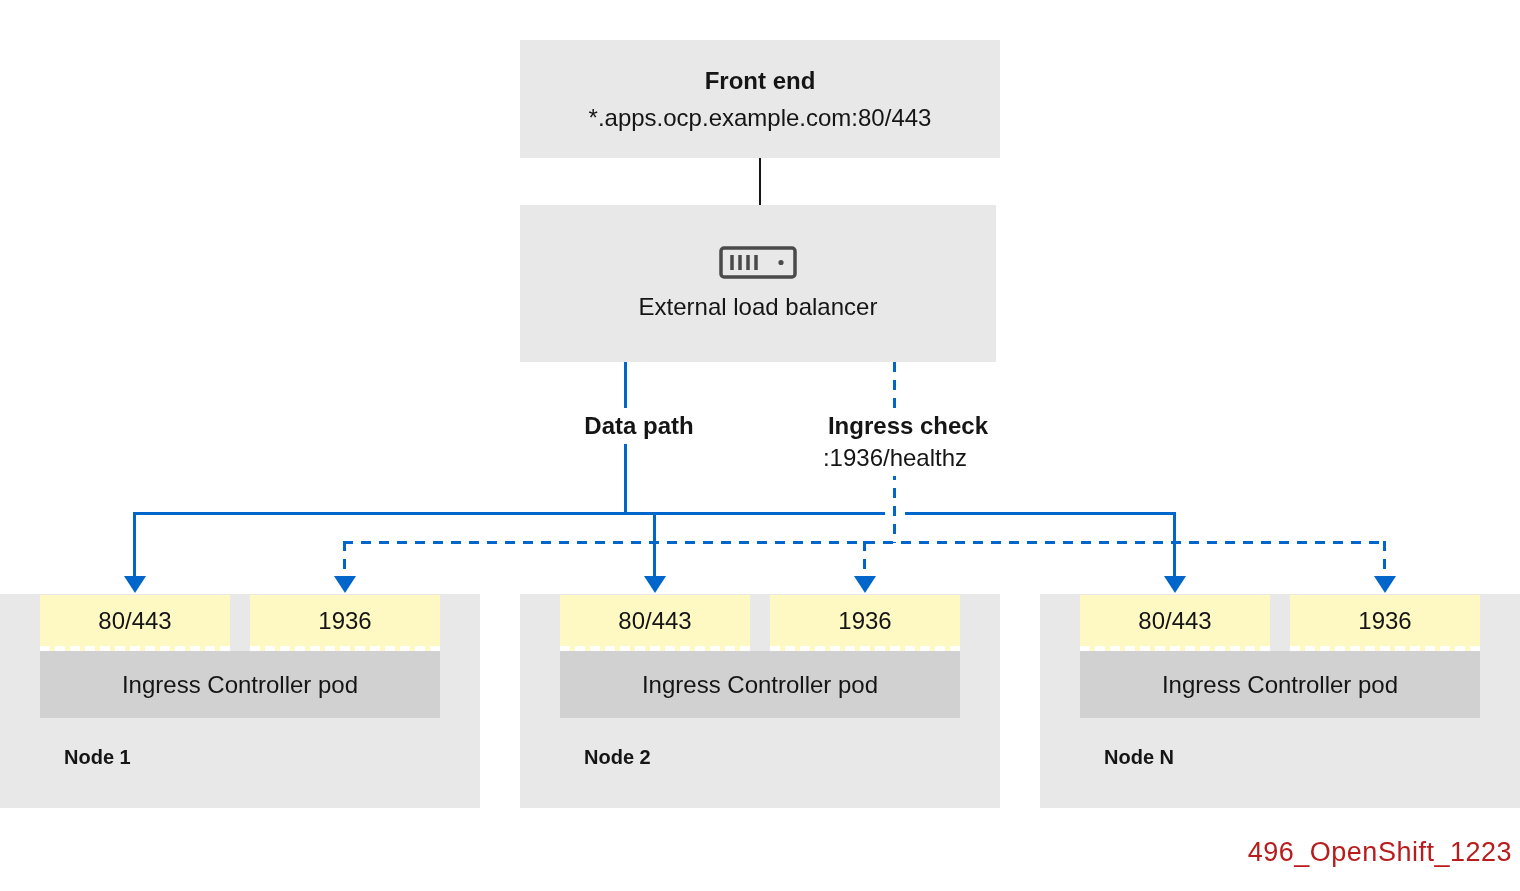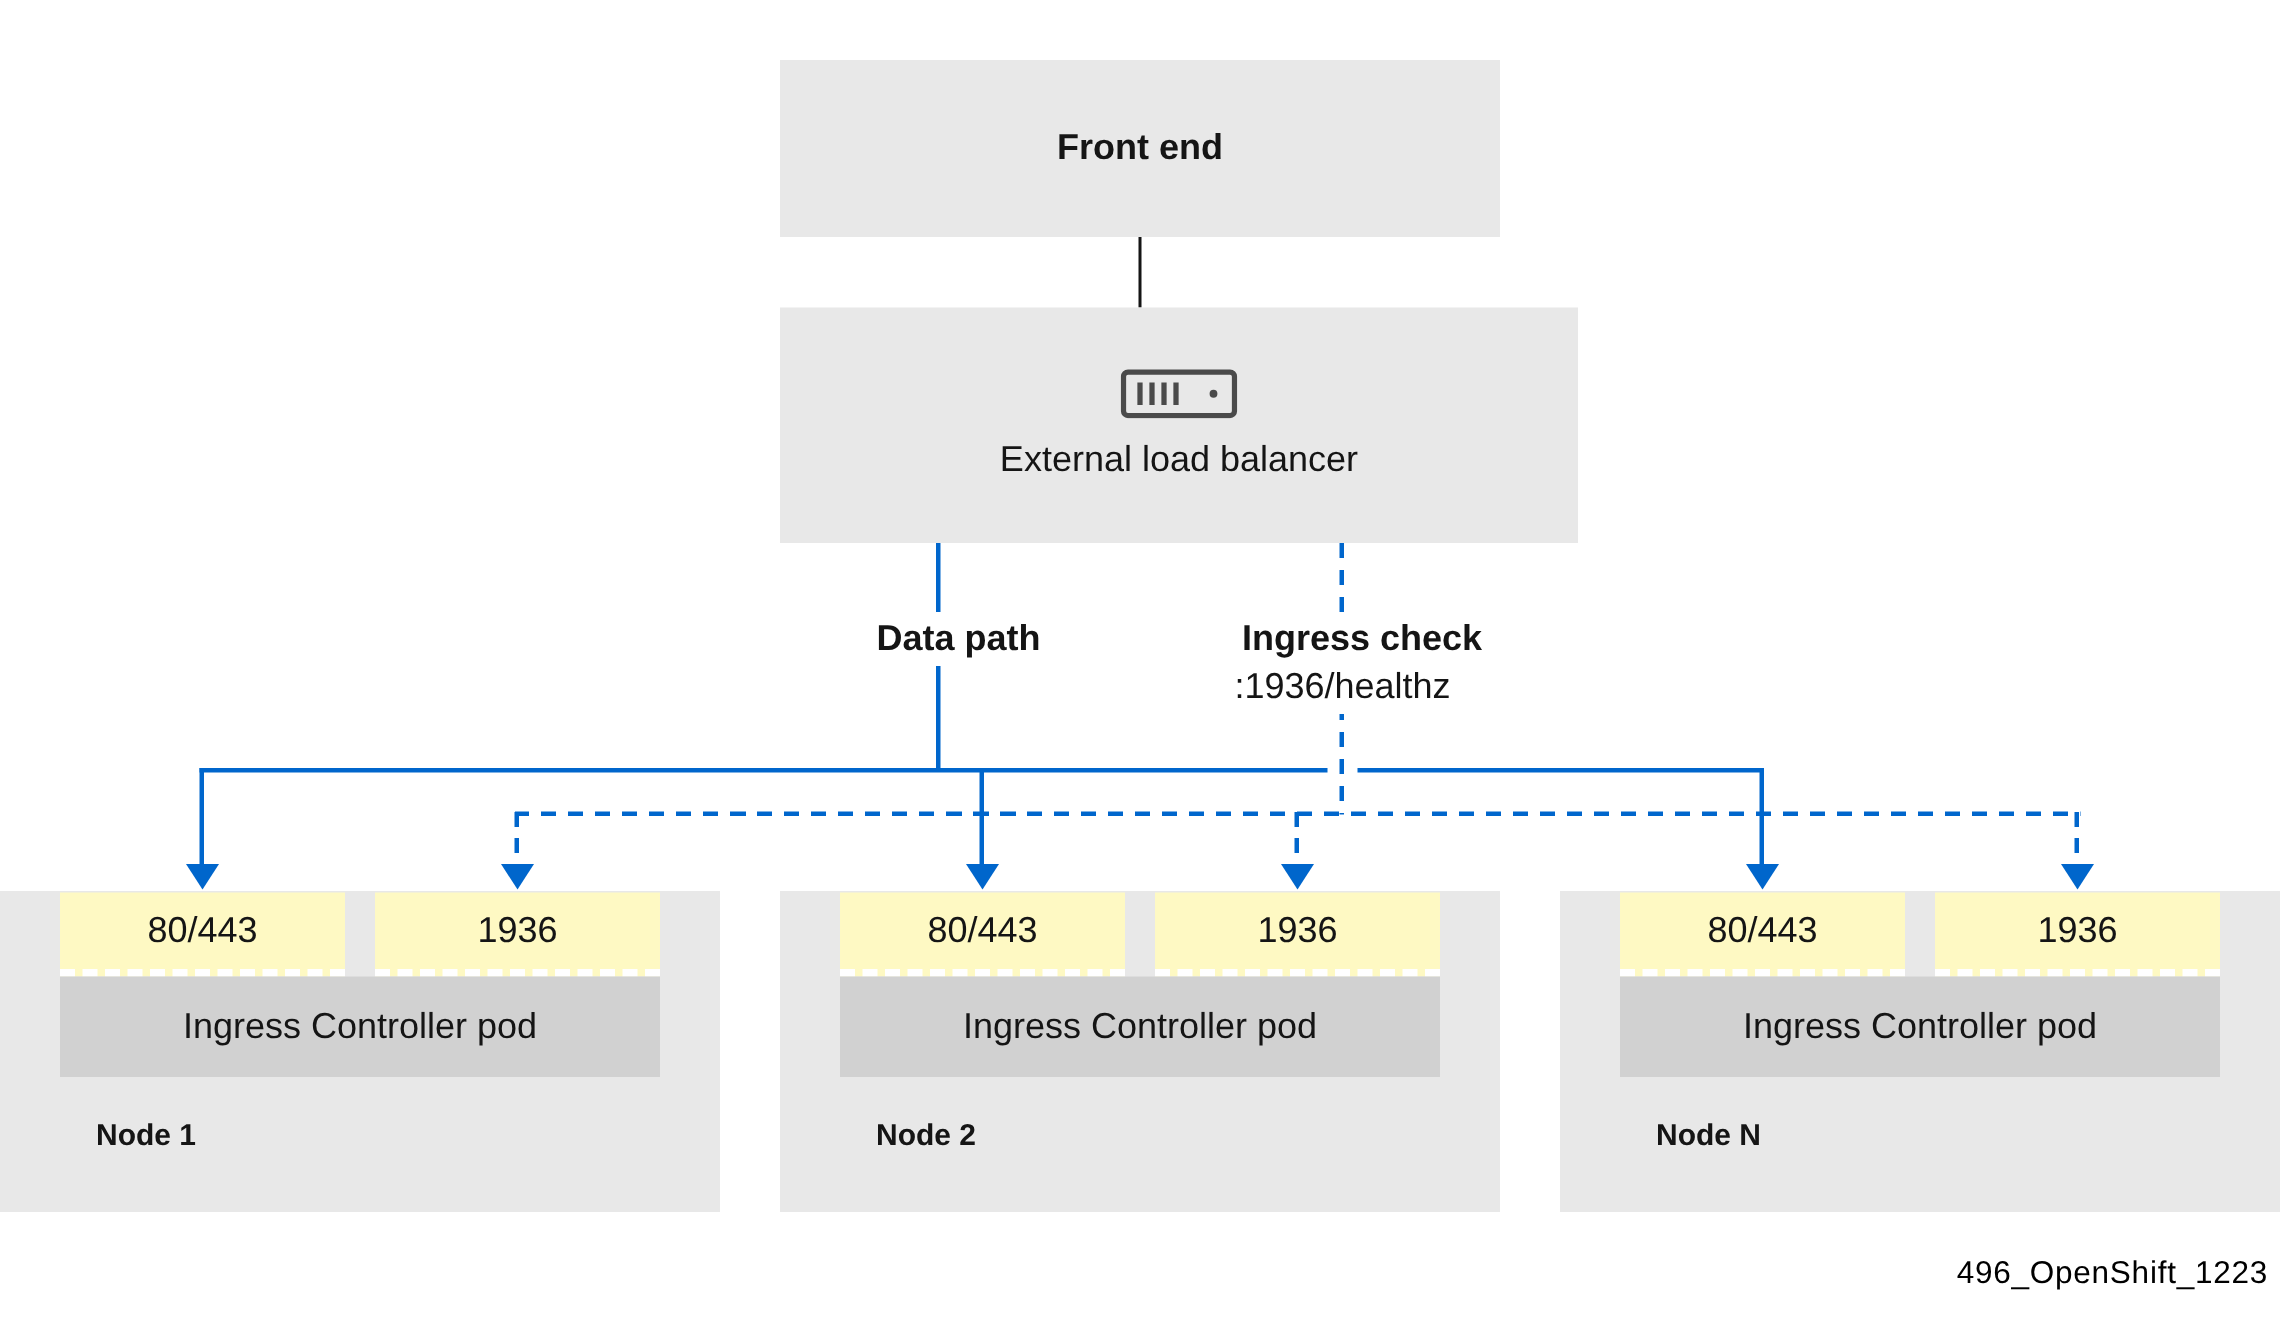--- a/index.html
+++ b/index.html
@@ -5,21 +5,21 @@
   html,body{margin:0;padding:0;background:#fff;}
   .canvas{
     position:relative;width:1520px;height:891px;background:#ffffff;overflow:hidden;
     font-family:"Liberation Sans", sans-serif;color:#151515;
   }
   .box{position:absolute;background:#e8e8e8;display:flex;flex-direction:column;
        align-items:center;justify-content:center;text-align:center;}
   .front-end{left:520px;top:40px;width:480px;height:118px;gap:9px;text-align:center;}
   .front-end .title{font-size:24px;font-weight:bold;}
   .front-end .subtitle{font-size:24px;}
-  .lb{left:520px;top:205px;width:532px;height:157px;gap:14px;}
+  .lb{left:520px;top:205px;width:476px;height:157px;gap:14px;}
   .lb .label{font-size:24px;}
   .connector-black{position:absolute;left:759px;top:158px;width:2px;height:47px;background:#151515;}
 
   
   .vline{position:absolute;width:3px;background:#0066cc;}
   .hline{position:absolute;height:3px;background:#0066cc;}
   .vdash{position:absolute;width:3px;
     background-image:repeating-linear-gradient(180deg,#0066cc 0 10px,transparent 10px 18px);}
   .hdash{position:absolute;height:3px;
     background-image:repeating-linear-gradient(90deg,#0066cc 0 10px,transparent 10px 18px);}
@@ -35,30 +35,31 @@
   .port{position:absolute;top:1px;width:190px;height:51px;background:#fef9c3;
     border-bottom:5px dashed #ffffff;display:flex;align-items:center;justify-content:center;
     font-size:24px;}
   .port.p1{left:40px;}
   .port.p2{left:250px;}
   .pod{position:absolute;left:40px;top:57px;width:400px;height:67px;background:#d1d1d1;
     display:flex;align-items:center;justify-content:center;font-size:24px;}
   .node-name{position:absolute;left:40px;top:152px;font-size:20px;font-weight:bold;margin-left:24px;}
 
   .server-icon-wrap{line-height:0;}
-  .watermark{position:absolute;right:8px;top:837px;font-size:21px;color:#000000;
+  .watermark{position:absolute;right:8px;top:837px;font-size:27px;color:#b91c1c;
     letter-spacing:0.5px;}
 </style>
 </head>
 <body>
 
 <div class="canvas">
 
   <div class="box front-end">
     <div class="title">Front end</div>
+    <div class="subtitle">*.apps.ocp.example.com:80/443</div>
   </div>
 
   <div class="connector-black"></div>
 
   <div class="box lb">
     <span class="server-icon-wrap">
       <svg width="78" height="33" viewBox="0 0 78 33">
         <rect x="2" y="2" width="74" height="29" rx="3" fill="none" stroke="#4a4a4a" stroke-width="3.5"></rect>
         <line x1="13" y1="9" x2="13" y2="24" stroke="#4a4a4a" stroke-width="3.5"></line>
         <line x1="21" y1="9" x2="21" y2="24" stroke="#4a4a4a" stroke-width="3.5"></line>

